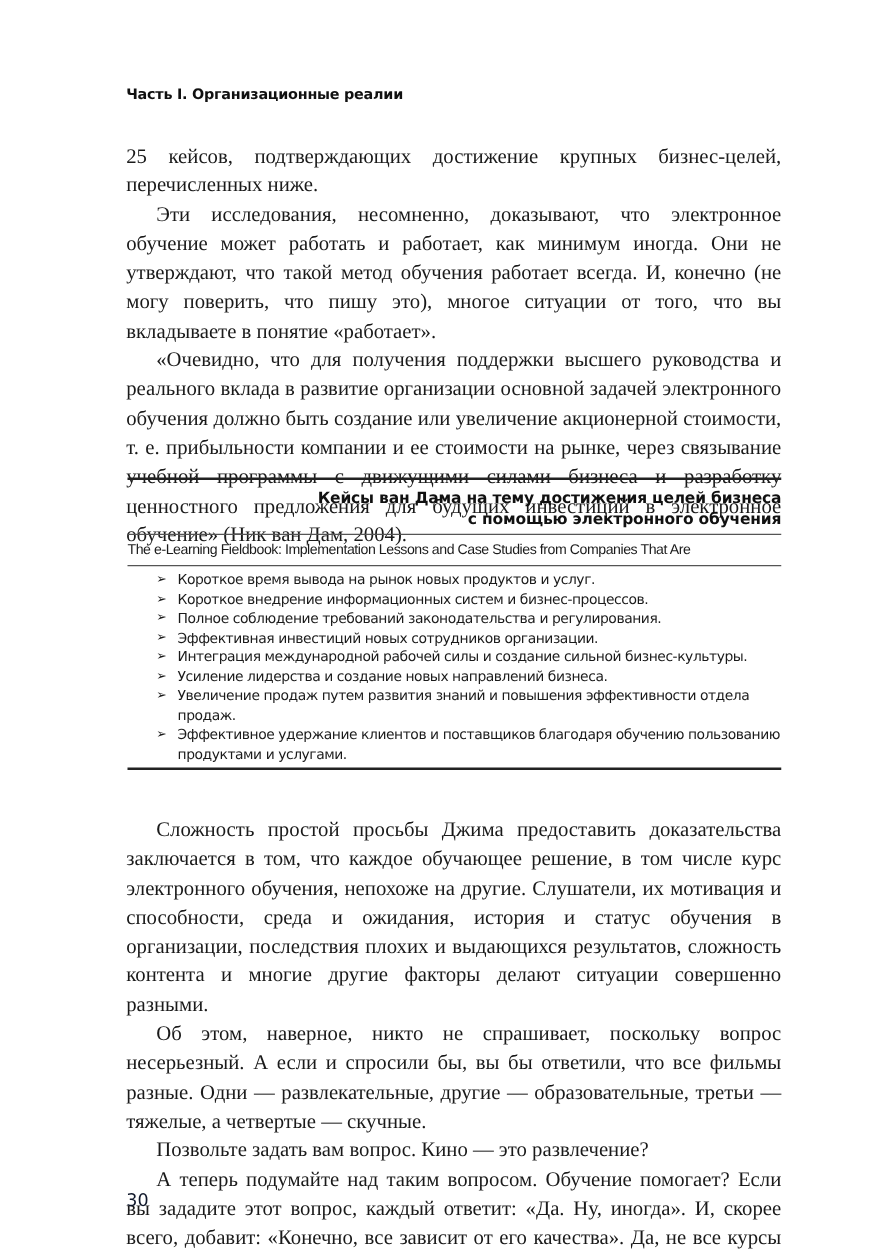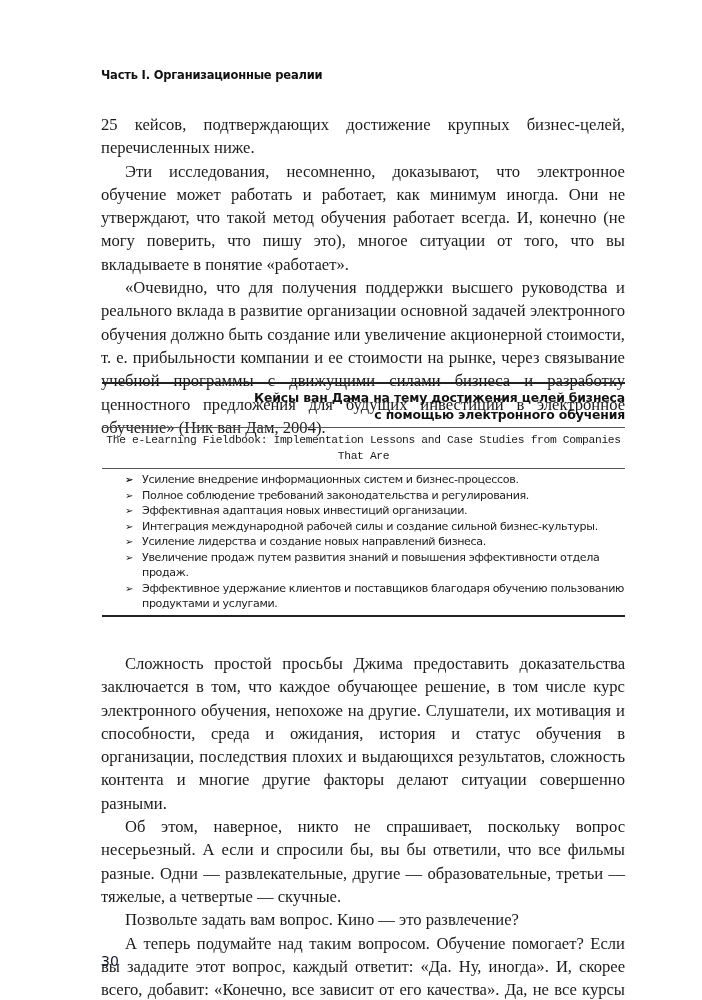--- a/index.html
+++ b/index.html
@@ -21,22 +21,22 @@
   #bottom-text { top: 636px; }
 
   .sidebar-box { position: absolute; left: 102px; top: 366px; width: 523px; font-family: "DejaVu Sans", sans-serif; }
   .rule-thick { height: 0; border-top: 2px solid #222; }
   .rule-thin { height: 0; border-top: 1.5px solid #555; }
   .box-title {
     text-align: right; font-weight: bold; font-size: 12.4px; line-height: 17px;
     padding: 5px 0 4px 0; color: #111; letter-spacing: -0.15px;
   }
   .box-source {
-    text-align: center; font-size: 11.3px; line-height: 16px; padding: 4px 0 4px 0;
-    color: #1a1a1a; letter-spacing: -0.35px; font-family: Liberation Mono, monospace;
+    text-align: left; font-size: 11.3px; line-height: 16px; padding: 4px 0 4px 0;
+    color: #1a1a1a; letter-spacing: -0.35px; font-family: Liberation Sans, sans-serif;
   }
   .box-list { list-style: none; margin: 0; padding: 3px 0 3px 0; }
   .box-list li {
     position: relative; padding-left: 40px; font-size: 11.1px; line-height: 15.5px;
     color: #1a1a1a; letter-spacing: -0.35px;
   }
   .box-list li .bullet { position: absolute; left: 23px; top: 0; font-size: 10px; }
   .folio {
     position: absolute; left: 101px; top: 937px;
     font-family: "DejaVu Sans", sans-serif; font-weight: normal; font-size: 14px; color: #0f172a;
@@ -60,24 +60,24 @@
     <div class="box-title">
       <div>Кейсы ван Дама на тему достижения целей бизнеса</div>
       <div>с помощью электронного обучения</div>
     </div>
     <div class="rule-thin"></div>
     <div class="box-source">
       <div>The e-Learning Fieldbook: Implementation Lessons and Case Studies from Companies That Are</div>
     </div>
     <div class="rule-thin"></div>
     <ul class="box-list">
-      <li><span class="bullet">➢</span></li>
-      <li><span class="bullet">➢</span><span>Усиление внедрение информационных систем и бизнес-процессов.</span></li>
+      <li><span class="bullet">➢</span><span>Короткое время вывода на рынок новых продуктов и услуг.</span></li>
+      <li><span class="bullet">➢</span><span>Короткое внедрение информационных систем и бизнес-процессов.</span></li>
       <li><span class="bullet">➢</span><span>Полное соблюдение требований законодательства и регулирования.</span></li>
-      <li><span class="bullet">➢</span><span>Эффективная адаптация новых инвестиций организации.</span></li>
+      <li><span class="bullet">➢</span><span>Эффективная инвестиций новых сотрудников организации.</span></li>
       <li><span class="bullet">➢</span><span>Интеграция международной рабочей силы и создание сильной бизнес-культуры.</span></li>
       <li><span class="bullet">➢</span><span>Усиление лидерства и создание новых направлений бизнеса.</span></li>
       <li><span class="bullet">➢</span><span>Увеличение продаж путем развития знаний и повышения эффективности отдела продаж.</span></li>
       <li><span class="bullet">➢</span><span>Эффективное удержание клиентов и поставщиков благодаря обучению пользованию продуктами и услугами.</span></li>
     </ul>
     <div class="rule-thick"></div>
   </div>
 
   <div class="body-text" id="bottom-text">
     <p>Сложность простой просьбы Джима предоставить доказательства заключается в том, что каждое обучающее решение, в том числе курс электронного обучения, непохоже на другие. Слушатели, их мотивация и способности, среда и ожидания, история и статус обучения в организации, последствия плохих и выдающихся результатов, сложность контента и многие другие факторы делают ситуации совершенно разными.</p>

